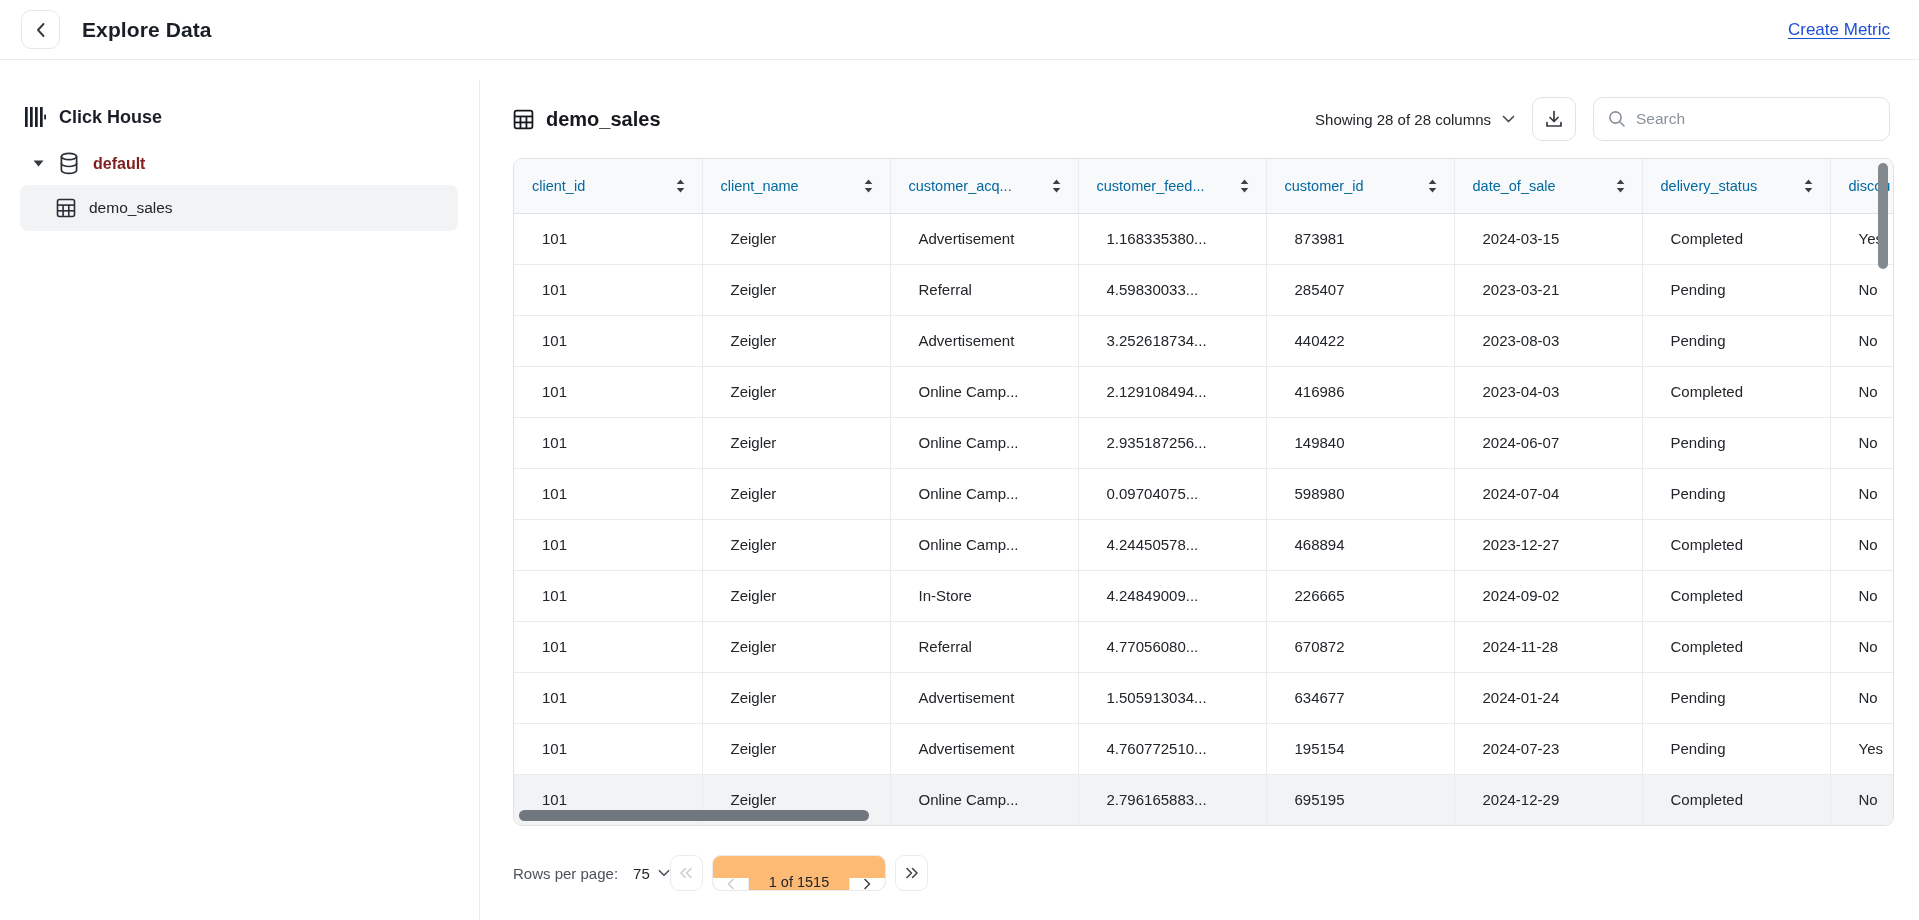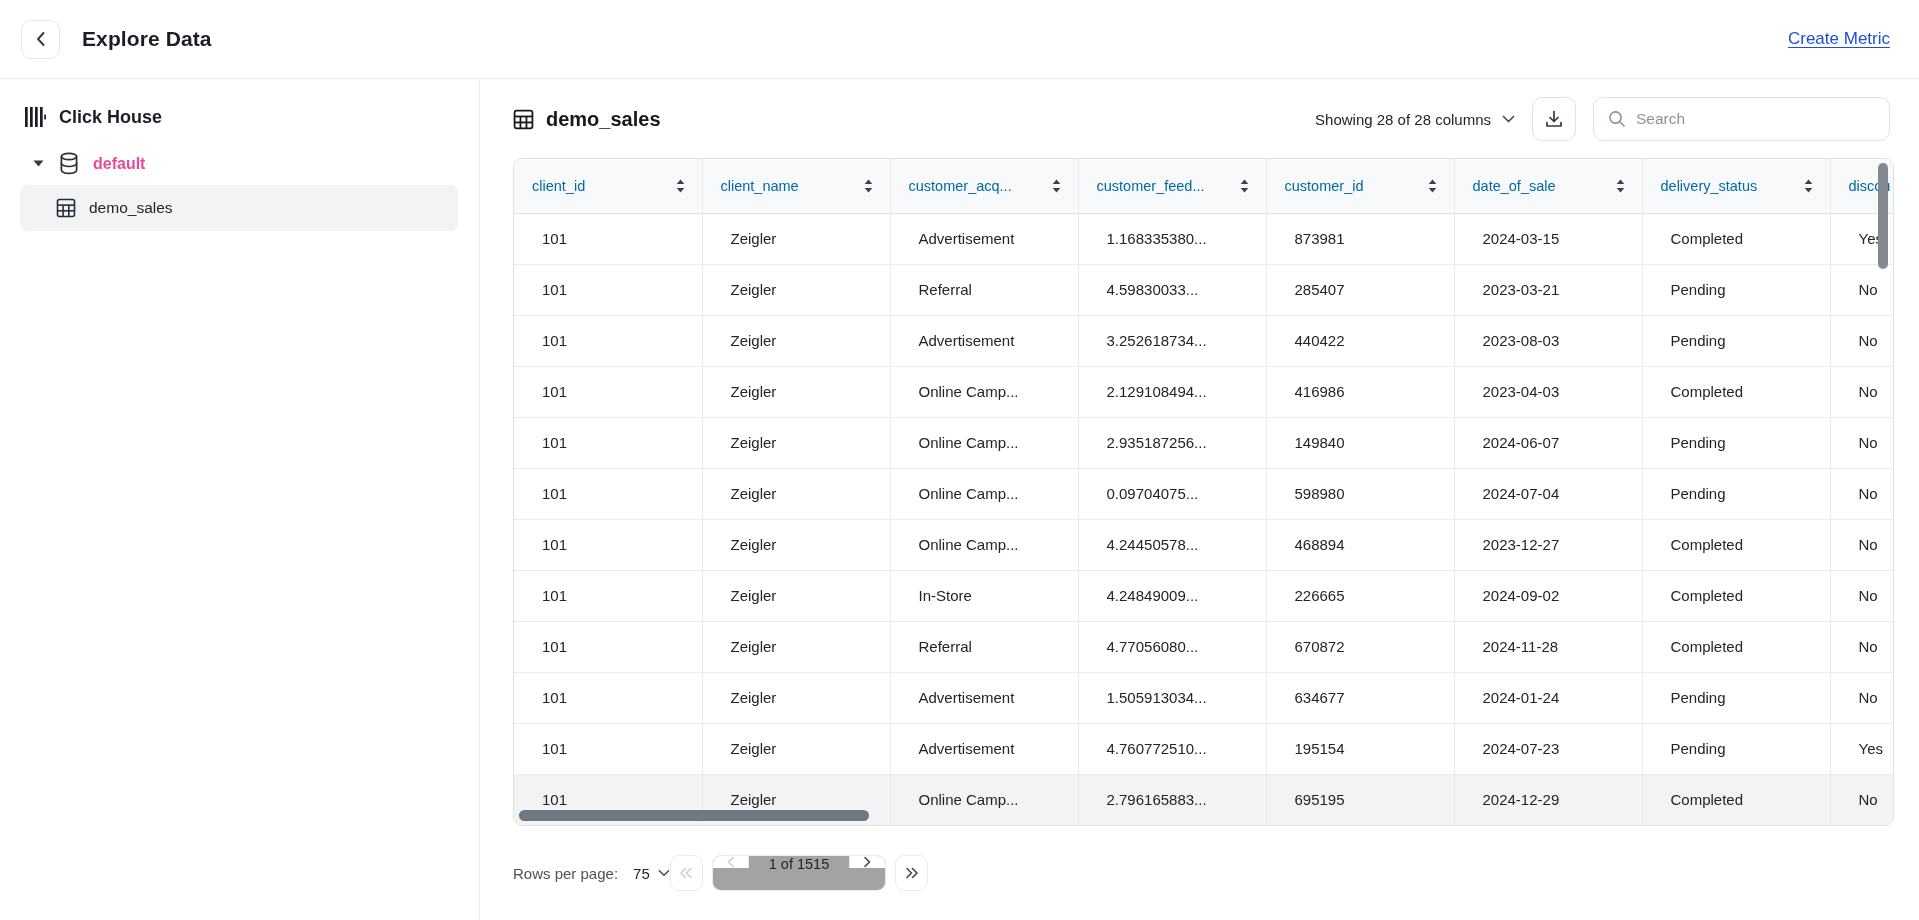--- a/index.html
+++ b/index.html
@@ -1,40 +1,40 @@
 <!DOCTYPE html>
 <html><head>
 <meta charset="utf-8">
 <style>
   * { margin:0; padding:0; box-sizing:border-box; }
   html,body { width:1919px; height:920px; background:#fff; font-family:"Liberation Sans", sans-serif; overflow:hidden; }
   .app { position:relative; width:1919px; height:920px; background:#fff; color:#212529; }
 
   
-  .topbar { position:absolute; top:0; left:0; width:100%; height:79px; border-bottom:1px solid #e9ecef;
+  .topbar { position:absolute; top:0; left:0; width:100%; height:60px; border-bottom:1px solid #e9ecef;
             display:flex; align-items:center; padding:0 29px 0 21px; background:#fff; }
   .back-btn { width:39px; height:39px; border:1px solid #e3e7eb; border-radius:10px; background:#fff;
               display:flex; align-items:center; justify-content:center; cursor:pointer; }
   .page-title { font-size:21px; font-weight:700; color:#1a1f27; margin-left:22px; letter-spacing:.1px; }
   .create-metric { margin-left:auto; font-size:17px; color:#1d4ed8; text-decoration:underline;
                    text-underline-offset:3px; cursor:pointer; }
 
   
   .sidebar { position:absolute; top:80px; left:0; width:480px; height:840px; border-right:1px solid #e9ecef;
              padding:26px 21px 0 20px; background:#fff; }
   .brand { display:flex; align-items:center; gap:13px; padding-left:5px; font-size:18px; font-weight:700; color:#1a1f27; }
   .side-search { margin-top:28px; height:42px; border:1px solid #d9dee3; border-radius:10px;
                  display:flex; align-items:center; padding:0 13px; gap:9px; background:#fff; }
   .side-search input, .main-search input { border:none; outline:none; flex:1; font-size:15.5px; color:#8b5cf6;
                  font-family:"Liberation Sans", sans-serif; background:transparent; }
   .side-search input::placeholder, .main-search input::placeholder { color:#8a929b; }
   .tree-row { margin-top:24px; display:flex; align-items:center; padding-left:13px; cursor:pointer; }
   .tree-row .caret { display:flex; width:12px; }
   .tree-row .db-ic { margin-left:13px; display:flex; }
-  .tree-row .tree-label { margin-left:13px; font-size:16px; font-weight:600; color:#ec4899; }
+  .tree-row .tree-label { margin-left:13px; font-size:16px; font-weight:600; color:#7f1d1d; }
   .table-item { margin-top:10px; height:46px; border-radius:8px; background:#f1f3f5; display:flex;
                 align-items:center; padding-left:36px; gap:13px; cursor:pointer; }
   .table-item .item-label { font-size:15.5px; color:#212529; }
 
   
   .main { position:absolute; top:80px; left:481px; right:0; bottom:0; padding:0 29px 0 32px; }
   .toolbar { height:78px; display:flex; align-items:center; }
   .title-group { display:flex; align-items:center; gap:12px; }
   .table-title { font-size:20px; font-weight:700; color:#15181d; }
   .controls { margin-left:auto; display:flex; align-items:center; gap:17px; }
@@ -59,22 +59,22 @@
   .h-scrollbar { position:absolute; bottom:4px; left:5px; width:350px; height:11px; border-radius:6px; background:#70777e; }
 
   
   .table-footer { margin-top:28px; height:38px; display:flex; align-items:center; }
   .rpp { display:flex; align-items:center; gap:15px; font-size:15px; color:#4b535b; }
   .rpp-select { display:flex; align-items:center; gap:8px; color:#212529; cursor:pointer; }
   .range-text { flex:1; text-align:center; font-size:15px; color:#212529; }
   .pagination { display:flex; align-items:center; gap:9px; }
   .pg-btn { width:33px; height:36px; border:1px solid #e9ecef; border-radius:9px; background:#fff;
             display:flex; align-items:center; justify-content:center; cursor:pointer; }
-  .pg-group { display:flex; align-items:flex-start; height:36px; border:1px solid #e9ecef; border-radius:9px;
-              overflow:hidden; background:#a3a3a3; }
+  .pg-group { display:flex; align-items:flex-end; height:36px; border:1px solid #e9ecef; border-radius:9px;
+              overflow:hidden; background:#fdba74; }
   .pg-group .pg-seg { width:36px; border:none; background:#fff; display:flex; align-items:center;
               justify-content:center; cursor:pointer; }
   .pg-group .pg-seg.left { border-right:1px solid #e9ecef; }
   .pg-group .pg-seg.right { border-left:1px solid #e9ecef; }
   .pg-label { display:flex; align-items:center; padding:0 20px; font-size:14.5px; color:#212529; }
 </style>
 </head>
 <body>
 
 <div class="app">

